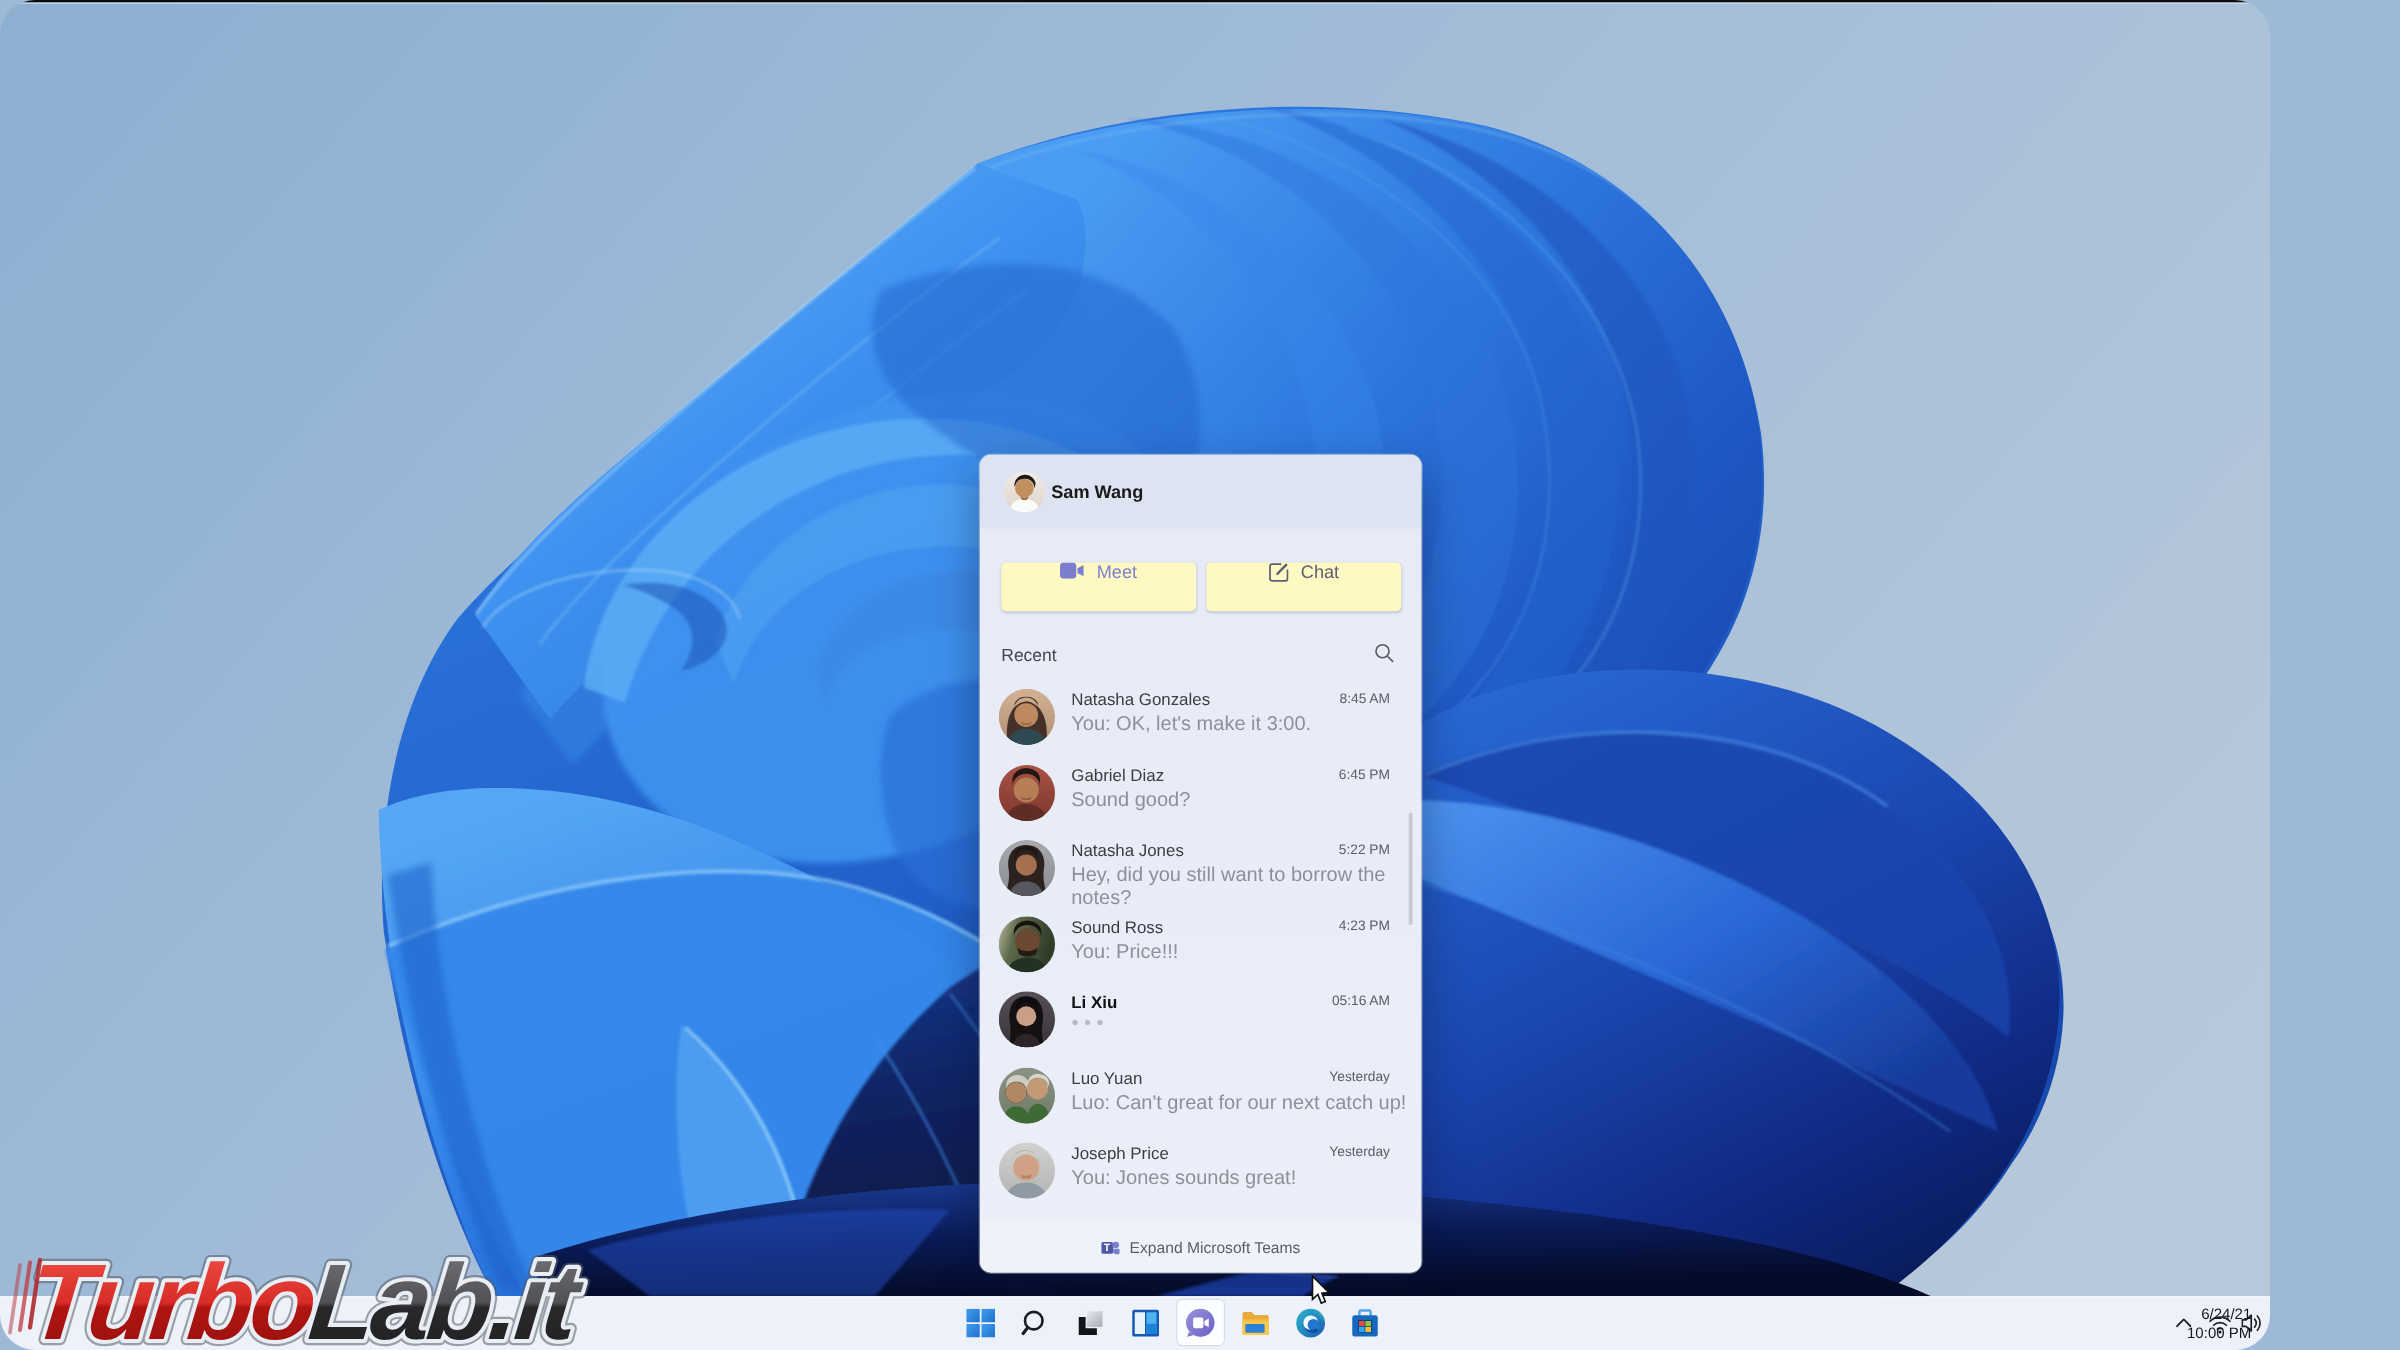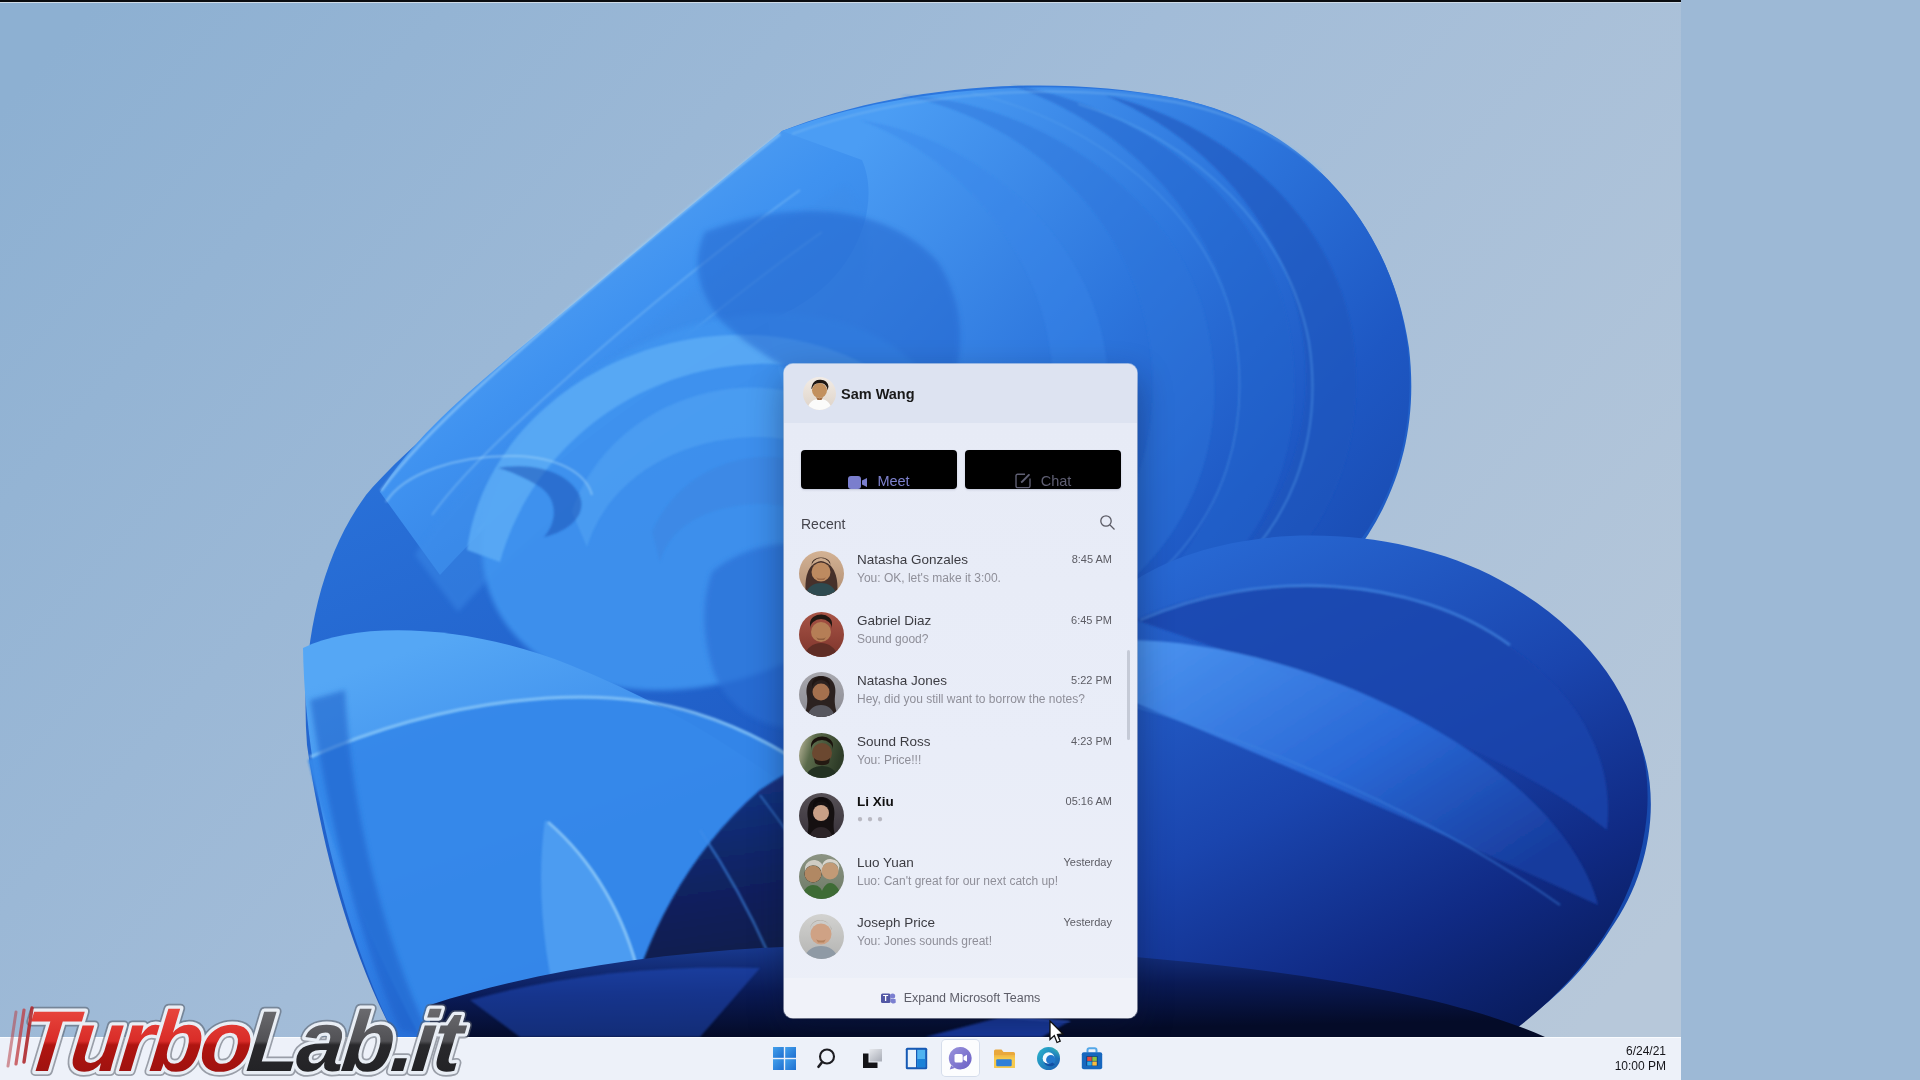--- a/index.html
+++ b/index.html
@@ -1,42 +1,42 @@
 <!DOCTYPE html>
 <html><head>
 <meta charset="utf-8">
 <style>
 * { margin:0; padding:0; box-sizing:border-box; }
 html,body { width:1920px; height:1080px; overflow:hidden; background:#9db9d6; font-family:"Liberation Sans", sans-serif; }
-#stage { position:relative; width:1681px; height:1080px; overflow:hidden; }
+#stage { position:relative; width:1816px; height:1080px; overflow:hidden;border-radius:28px; }
 #wall { position:absolute; left:0; top:0; }
 #topline { position:absolute; left:0; top:0; width:1920px; height:2px; background:#0a0c10; }
 #topline2 { position:absolute; left:0; top:2px; width:1920px; height:1px; background:#cfdbe7; }
 
 
 #panel { position:absolute; left:784px; top:364px; width:353px; height:654px; border-radius:9px; overflow:hidden;
   box-shadow:0 14px 34px rgba(10,20,50,0.42), 0 0 0 1px rgba(255,255,255,0.55);
   background:#e9edf7; }
 #phead { position:absolute; left:0; top:0; width:100%; height:59px; background:#dde3f1; }
 #phead .av { position:absolute; left:19px; top:13px; width:33px; height:33px; border-radius:50%; overflow:hidden; }
 #phead .nm { position:absolute; left:57px; top:22px; font-size:14.5px; font-weight:bold; color:#191919; }
 #pbody { position:absolute; left:0; top:59px; width:100%; height:595px; background:linear-gradient(180deg,#e7ebf6 0%,#e9edf8 55%,#ecEFF8 100%); }
-.btn { position:absolute; top:86px; width:156px; height:39px; background:#000000; border-radius:4px;
-  box-shadow:0 1px 2px rgba(60,70,110,0.22); display:flex; align-items:flex-end; justify-content:center;
+.btn { position:absolute; top:86px; width:156px; height:39px; background:#fef9c3; border-radius:4px;
+  box-shadow:0 1px 2px rgba(60,70,110,0.22); display:flex; align-items:flex-start; justify-content:center;
   font-size:14.5px; }
 #btnMeet { left:17px; color:#7d81cd; }
 #btnChat { left:181px; color:#5f5f73; }
 .btn svg { margin-right:10px; }
 #recent { position:absolute; left:17px; top:152px; font-size:14px; color:#45454d; }
 #searchI { position:absolute; right:21px; top:150px; }
 #rows { position:absolute; left:0; top:180px; width:100%; }
 .row { position:absolute; left:0; width:100%; height:60px; }
 .row .av { position:absolute; left:15px; top:7px; width:45px; height:45px; border-radius:50%; overflow:hidden; }
 .row .nm { position:absolute; left:73px; top:8px; font-size:13.5px; color:#3c3c42; }
-.row .msg { position:absolute; left:73px; top:27px; font-size:12px; color:#8f8f99; }
+.row .msg { position:absolute; left:73px; top:27px; font-size:16px; color:#8f8f99; }
 .row .tm { position:absolute; right:25px; top:9px; font-size:11px; color:#5c5c64; }
 #scrollbar { position:absolute; right:7px; top:286px; width:3px; height:90px; border-radius:2px; background:#c5cad6; }
 #pfoot { position:absolute; left:0; bottom:0; width:100%; height:40px; background:#f0f2f9;
   display:flex; align-items:center; justify-content:center; font-size:12.5px; color:#5d5d68; }
 #pfoot svg { margin-right:8px; }
 
 
 #taskbar { position:absolute; left:0; top:1037px; width:1920px; height:43px; background:#edf1f9; border-top:1px solid #f9fbfe; }
 #ticons { position:absolute; left:762px; top:1037px; height:43px; }
 .tic { position:absolute; top:0; width:44px; height:43px; display:flex; align-items:center; justify-content:center; }

